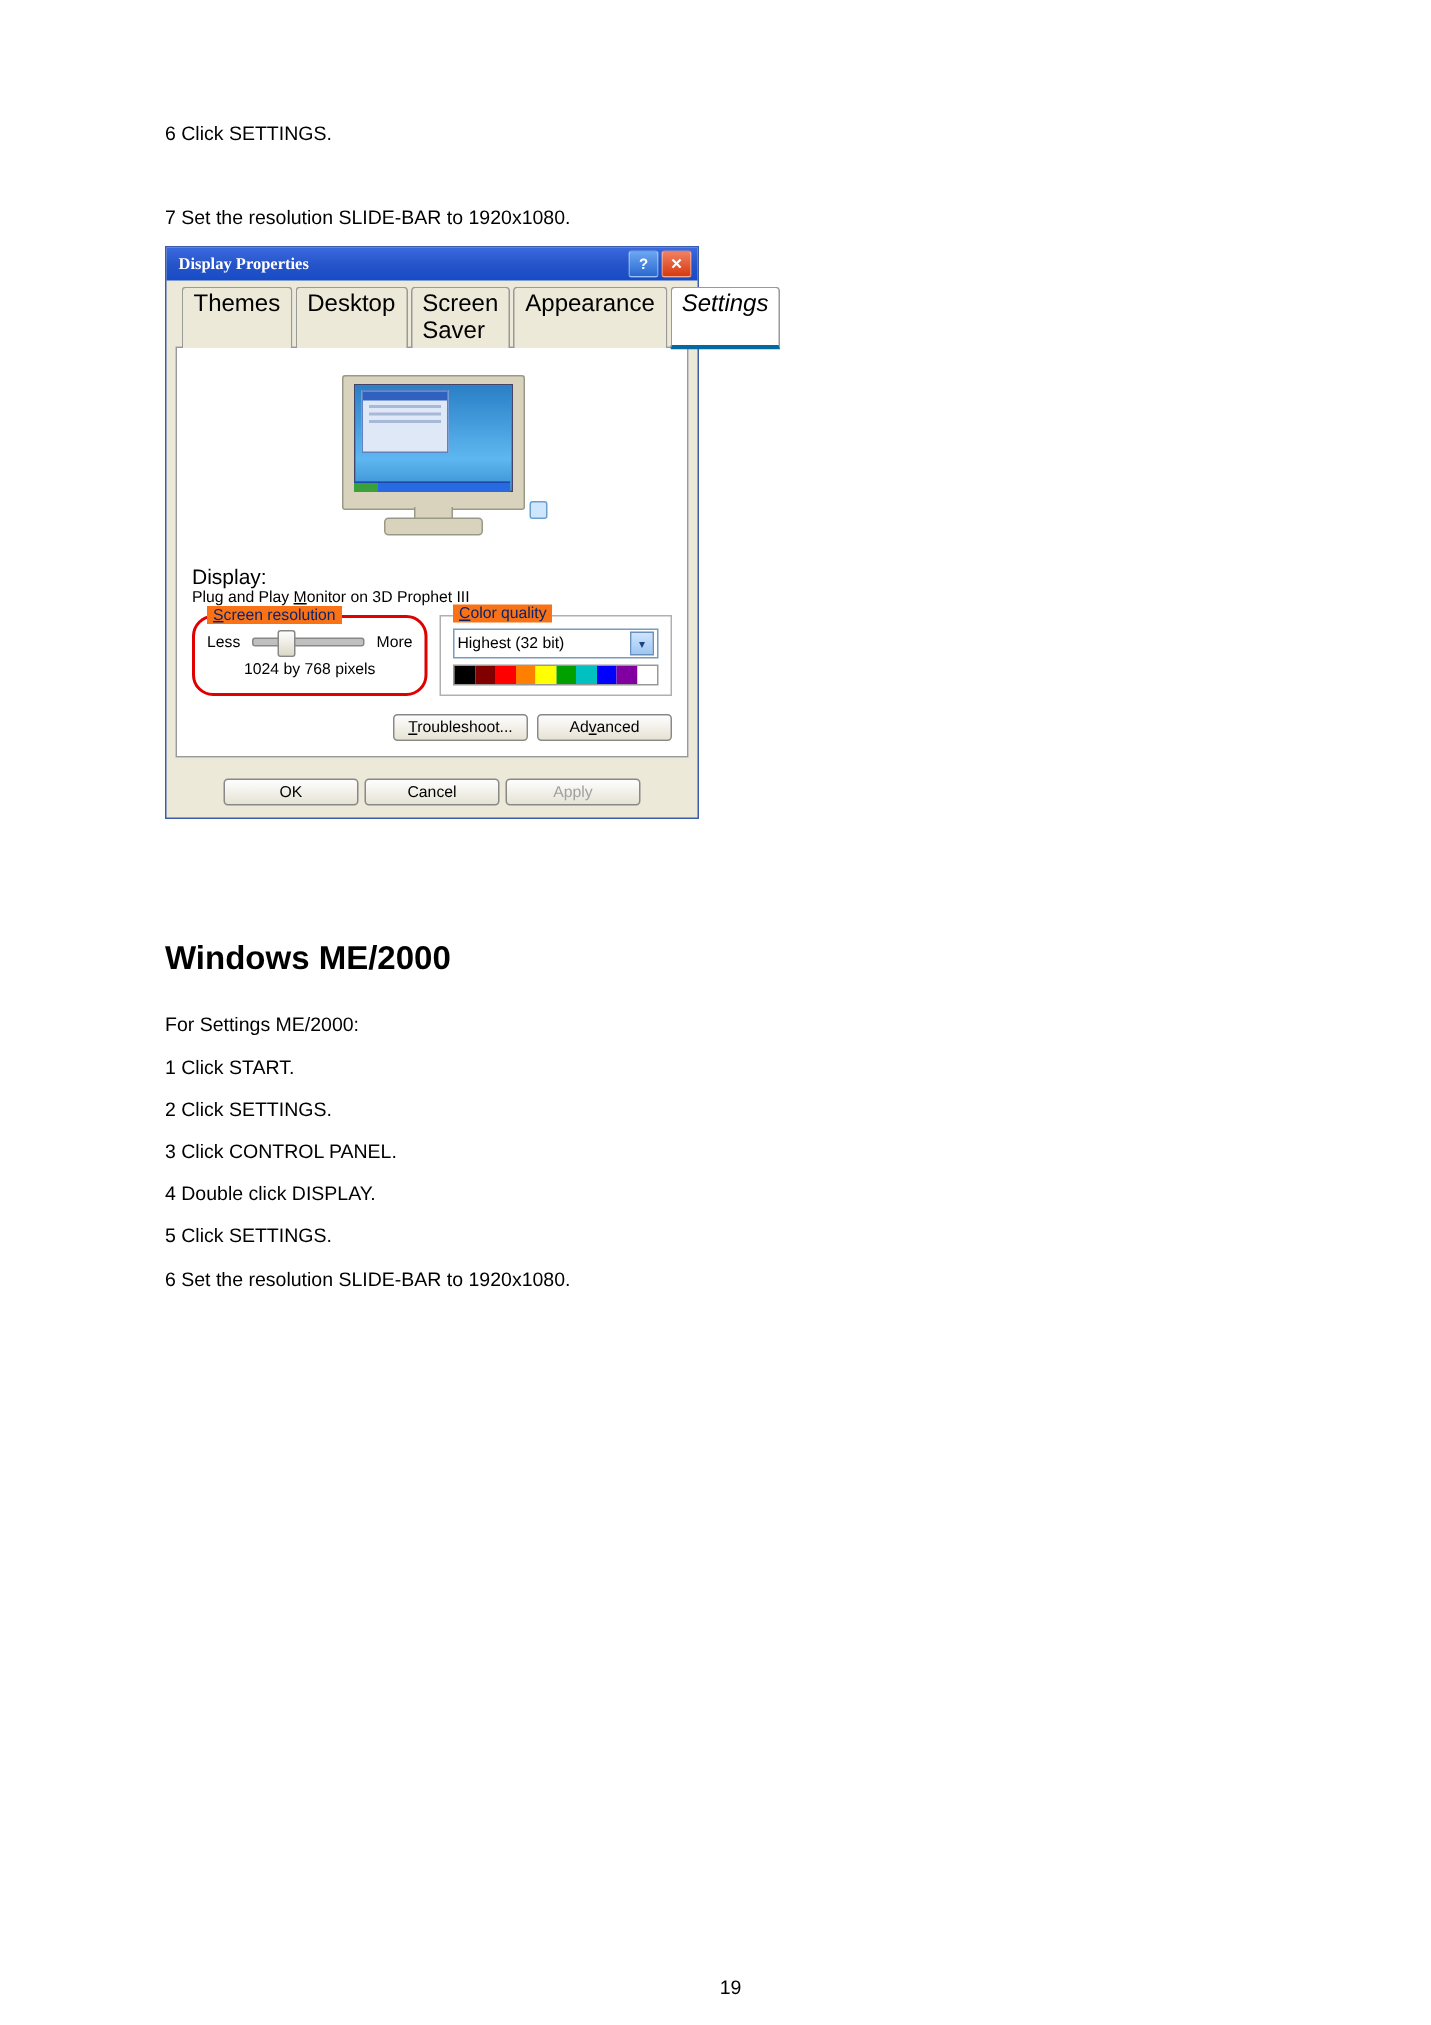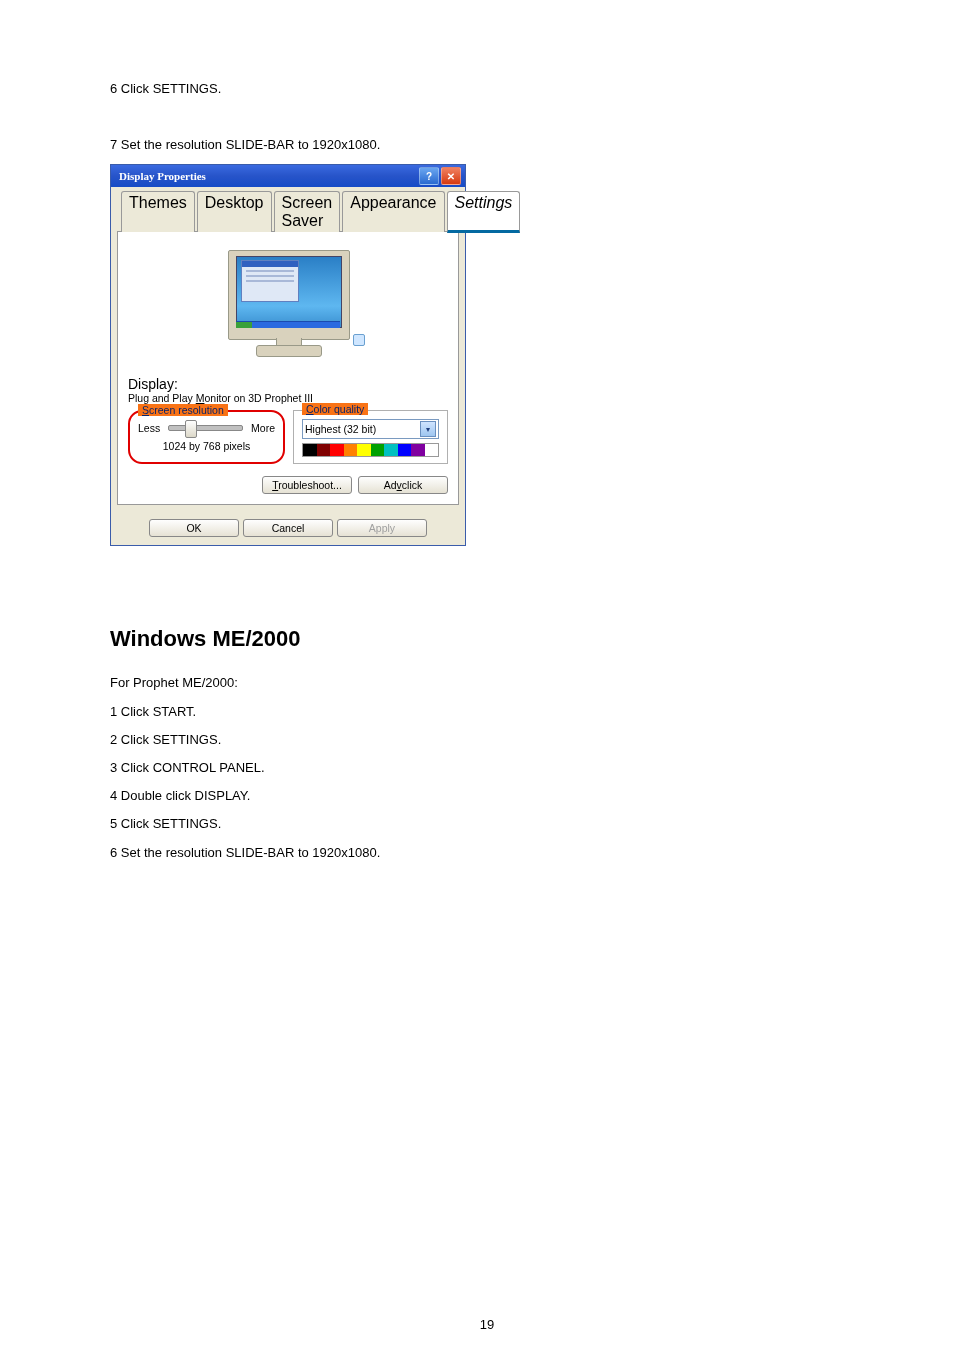--- a/index.html
+++ b/index.html
@@ -386,37 +386,37 @@
               <span style="background:#ffffff"></span>
             </div>
           </div>
         </div>
 
         <div class="btnrow">
           <div class="xp-btn">
             <span class="u">T</span><span>roubleshoot...</span>
           </div>
           <div class="xp-btn">
-            <span>Ad</span><span class="u">v</span><span>click</span>
+            <span>Ad</span><span class="u">v</span><span>anced</span>
           </div>
         </div>
       </div>
     </div>
     <div class="dp-footer">
       <div class="xp-btn">OK</div>
       <div class="xp-btn">Cancel</div>
       <div class="xp-btn disabled">Apply</div>
     </div>
   </div>
 
   <div class="spacer-large"></div>
 
   <h2 class="heading">Windows ME/2000</h2>
 
-  <p class="instruction bold">For Prophet ME/2000:</p>
+  <p class="instruction bold">For Settings ME/2000:</p>
 
   <p class="instruction">
     <span>1 Click </span><span class="bold">START.</span>
   </p>
   <p class="instruction">
     <span>2 Click </span><span class="bold">SETTINGS.</span>
   </p>
   <p class="instruction">
     <span>3 Click </span><span class="bold">CONTROL PANEL.</span>
   </p>

